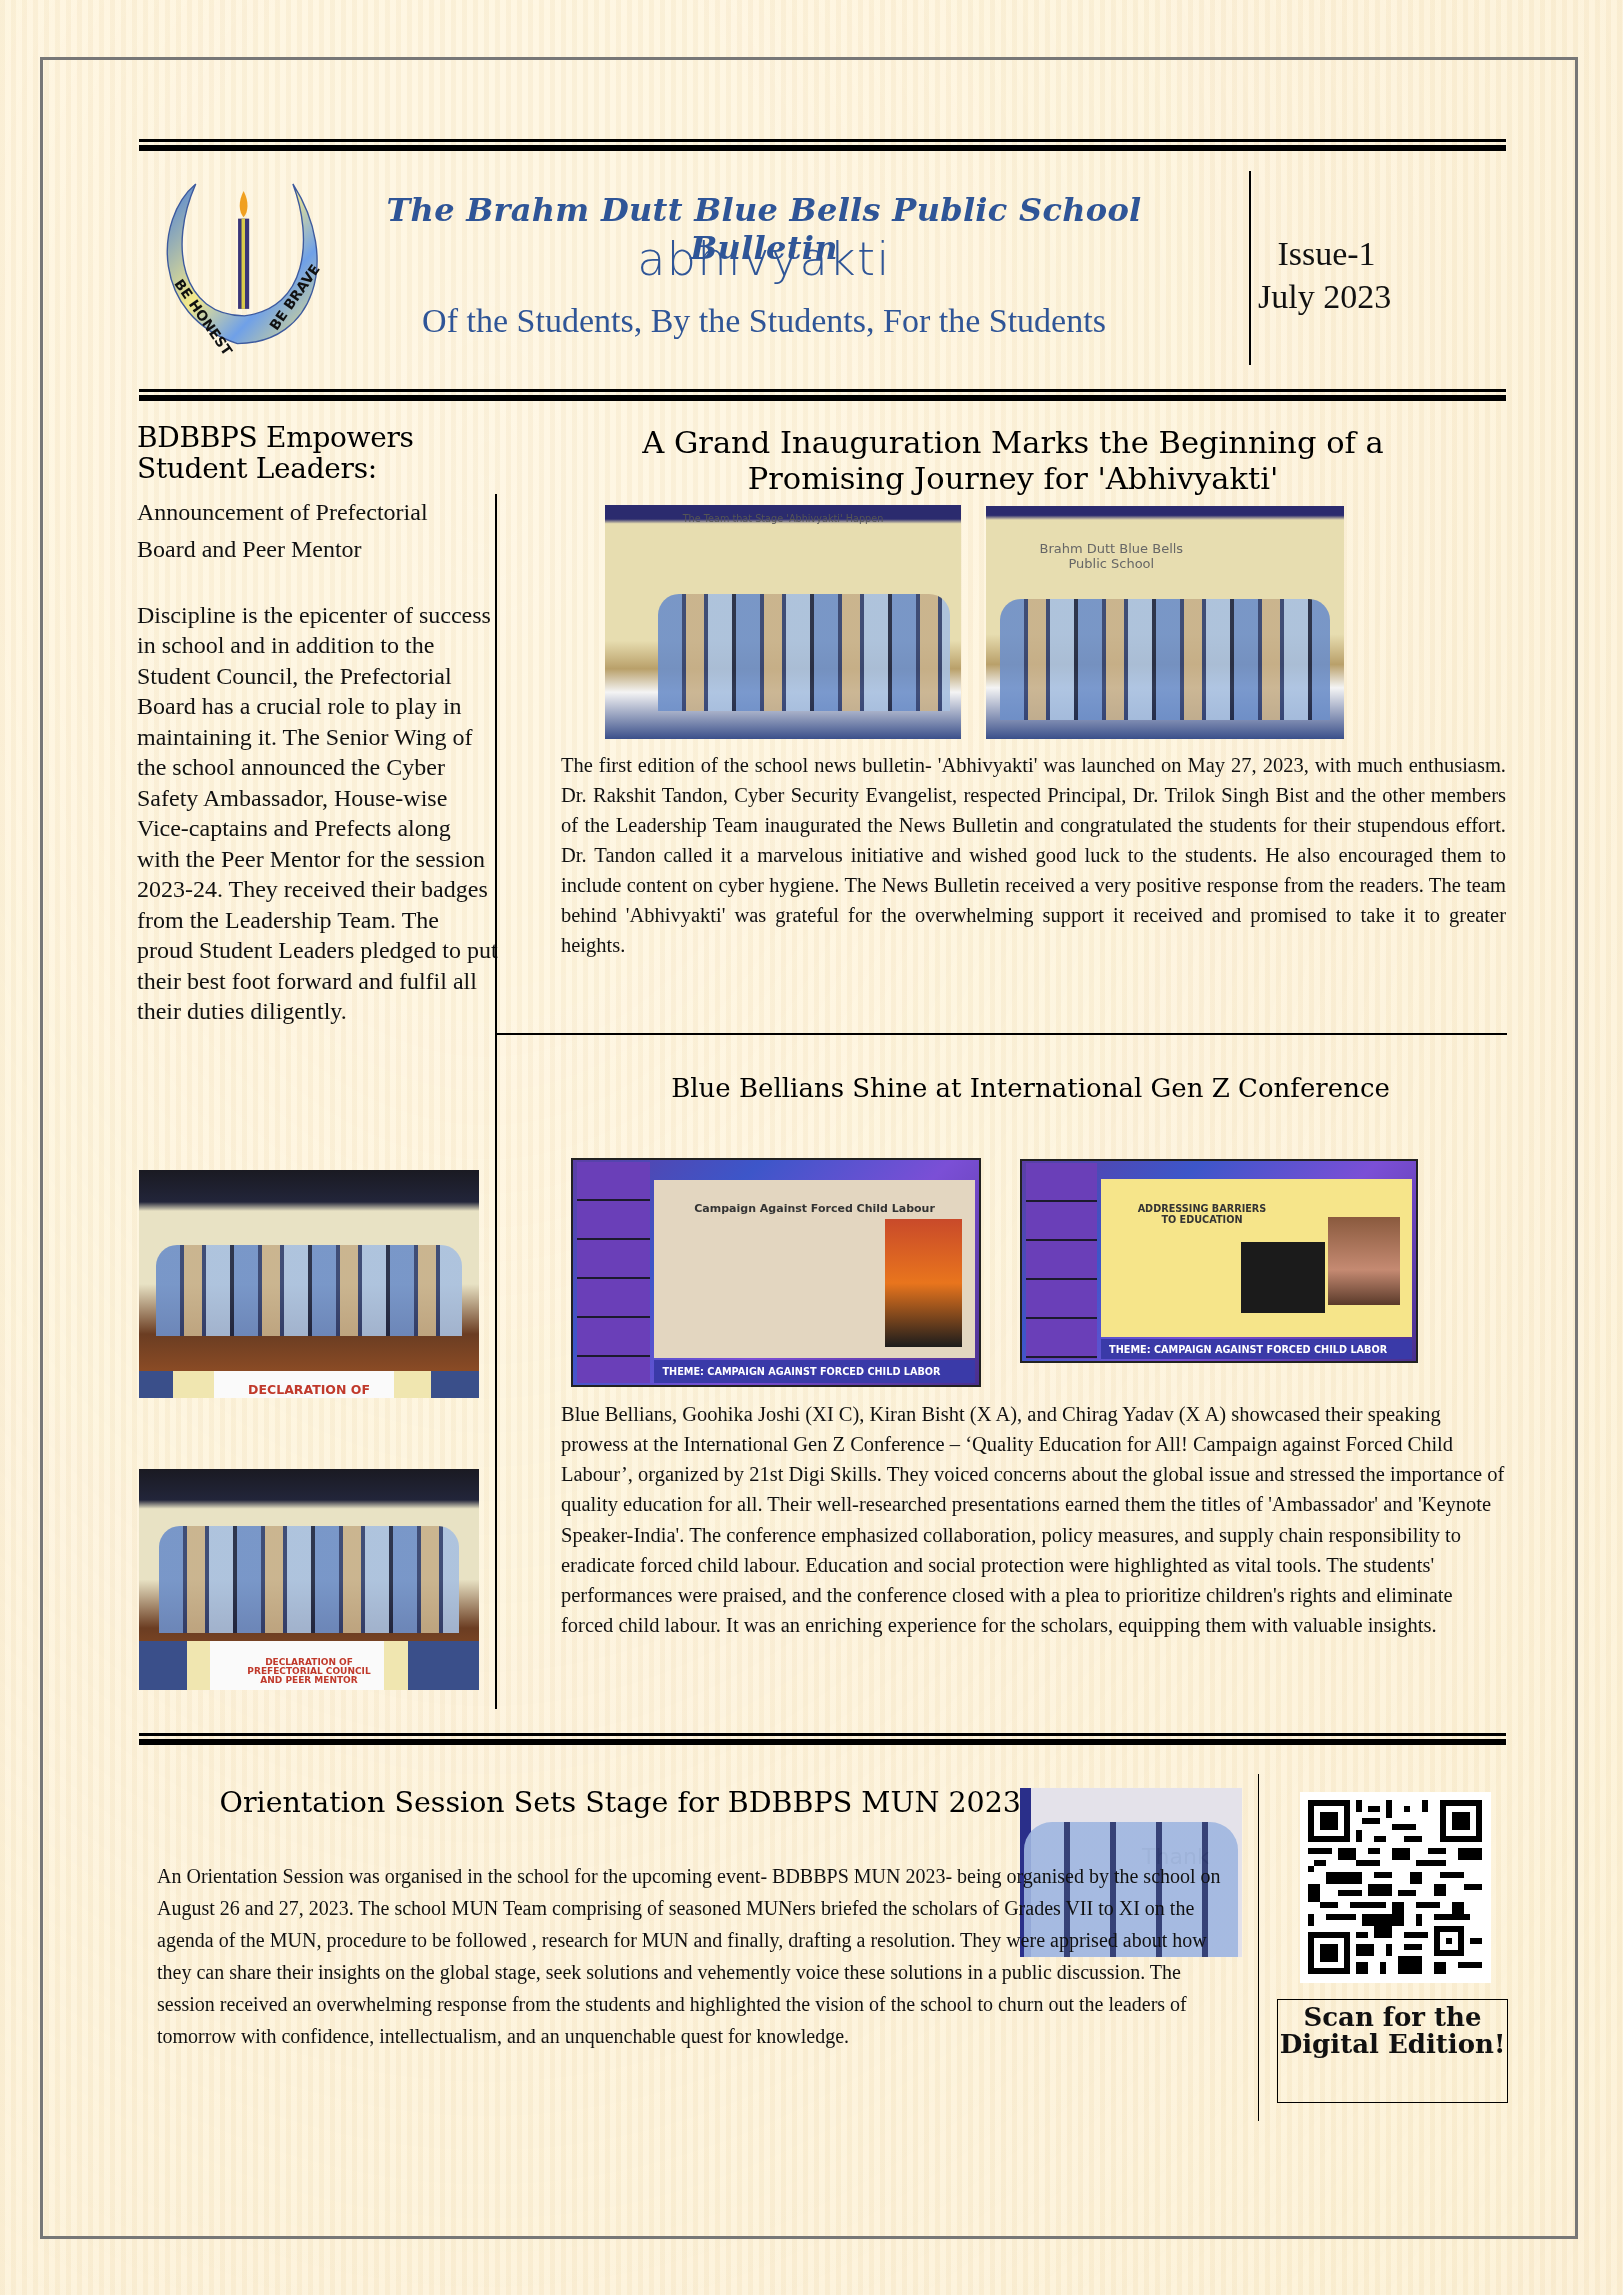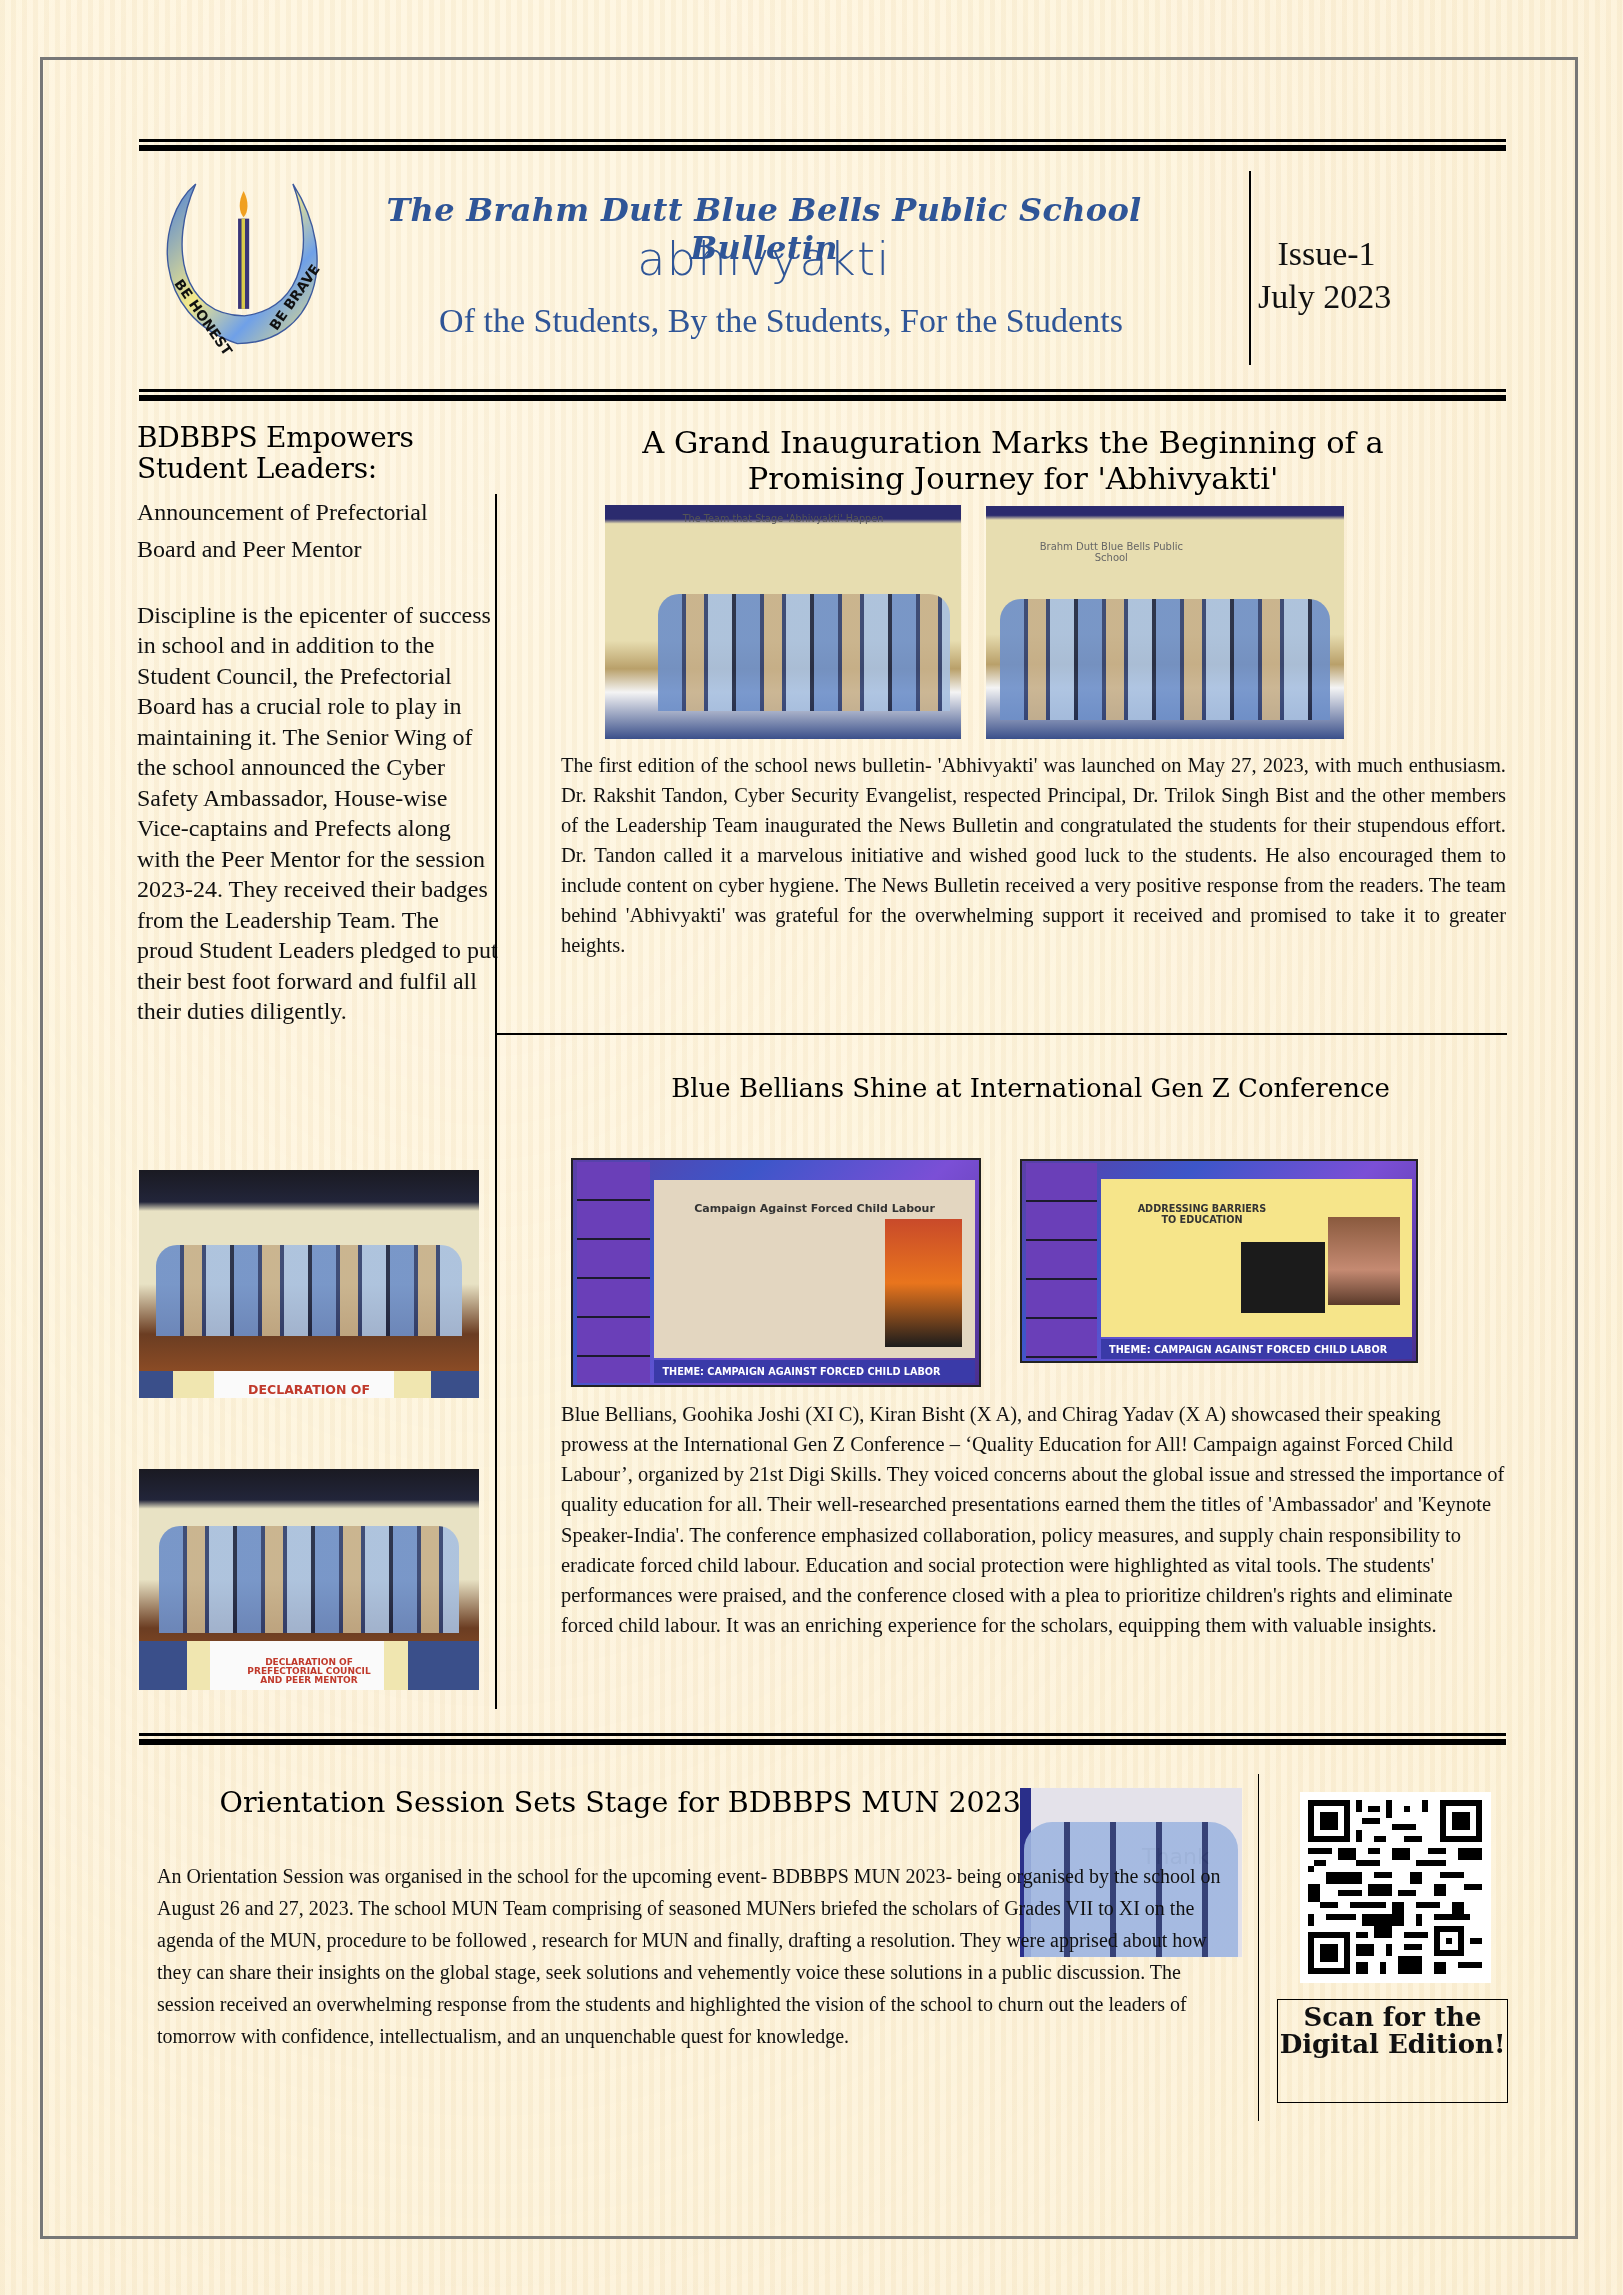--- a/index.html
+++ b/index.html
@@ -19,21 +19,21 @@
   .rule-double .thick { height:6.2px; background:#000; }
   .vline { position:absolute; width:2.1px; background:#000; }
   .hline { position:absolute; height:2.1px; background:#000; }
 
   
   .logo { left:154px; top:177px; width:182px; height:177px; }
   .mast-title { left:351px; top:191px; width:826px; text-align:center; color:#2f5597;
     font-family:"DejaVu Serif", serif; font-weight:bold; font-style:italic; font-size:32px; letter-spacing:0.3px; }
   .mast-name { left:351px; top:236px; width:826px; text-align:center; color:#2f5597;
     font-family:"DejaVu Sans", sans-serif; font-size:46px; font-weight:300; letter-spacing:1.4px; line-height:1; }
-  .mast-tag { left:368px; top:302px; width:826px; text-align:center; color:#2f5597; font-size:34px; }
+  .mast-tag { left:351px; top:302px; width:826px; text-align:center; color:#2f5597; font-size:34px; }
   .issue { left:1258px; top:233px; font-size:34px; line-height:1.25; }
   .issue div:first-child { padding-left:19.4px; }
 
   
   .hl-black { font-family:"DejaVu Serif", serif; font-weight:normal; color:#000; }
   .left-hl { left:137px; top:423px; width:361px; font-size:28px; line-height:1.1; letter-spacing:-0.3px; }
   .left-sub { left:137px; top:494px; width:347px; font-size:24px; line-height:1.55; }
   .left-body { left:137px; top:600px; width:361px; font-size:24px; line-height:1.27; }
   .hl1 { left:562px; top:425px; width:902px; text-align:center; font-size:30.5px; line-height:1.18; }
   .hl2 { left:548px; top:1072px; width:965px; text-align:center; font-size:26px; line-height:1.27; }
@@ -120,21 +120,21 @@
   <div class="banner" style="height:22%; background:linear-gradient(90deg,#3a4f8a 0 14%,#f0e6b0 14% 21%,#fafafa 21% 72%,#f0e6b0 72% 79%,#3a4f8a 79%)"></div>
   <div class="cap" style="bottom:4.2px; font-size:9px; line-height:1.05; padding:0 30%">DECLARATION OF PREFECTORIAL COUNCIL AND PEER MENTOR</div>
 </div>
 
 <div class="abs hl-black hl1">A Grand Inauguration Marks the Beginning of a Promising Journey for 'Abhivyakti'</div>
 <div class="photo stage" style="left:605px; top:505px; width:356px; height:234px; background:linear-gradient(180deg,#2b2b6e 0%,#2b2b6e 6%,#e7ddb0 8%,#e7ddb0 58%,#b9a06a 70%,#f4f4f4 80%,#3a4f8a 100%)">
   <div class="cap" style="top:8.3px; color:#555; font-weight:normal; font-size:9.7px">The Team that Stage 'Abhivyakti' Happen</div>
   <div class="crowd" style="top:38%; height:50%; left:15%; right:3%"></div>
 </div>
 <div class="photo stage" style="left:986px; top:506px; width:358px; height:233px; background:linear-gradient(180deg,#2b2b6e 0%,#2b2b6e 4%,#e7ddb0 6%,#e7ddb0 55%,#b9a06a 68%,#f4f4f4 78%,#3a4f8a 100%)">
-  <div class="cap" style="top:35px; color:#666; font-weight:normal; font-size:10px; padding:0 40% 0 10%">Brahm Dutt Blue Bells Public School</div>
+  <div class="cap" style="top:35px; color:#666; font-weight:normal; font-size:13px; padding:0 40% 0 10%">Brahm Dutt Blue Bells Public School</div>
   <div class="crowd" style="top:40%; height:52%; left:4%; right:4%"></div>
 </div>
 <div class="abs body-1">The first edition of the school news bulletin- 'Abhivyakti' was launched on May 27, 2023, with much enthusiasm. Dr. Rakshit Tandon, Cyber Security Evangelist, respected Principal, Dr. Trilok Singh Bist and the other members of the Leadership Team inaugurated the News Bulletin and congratulated the students for their stupendous effort. Dr. Tandon called it a marvelous initiative and wished good luck to the students. He also encouraged them to include content on cyber hygiene. The News Bulletin received a very positive response from the readers. The team behind 'Abhivyakti' was grateful for the overwhelming support it received and promised to take it to greater heights.</div>
 
 <div class="hline" style="left:495px; top:1033px; width:1012px"></div>
 
 <div class="abs hl-black hl2">Blue Bellians Shine at International Gen Z Conference</div>
 <div class="photo screen" style="left:571px; top:1158px; width:410px; height:229px">
   <div class="thumbs"></div>
   <div class="slide" style="background:#e3d6c0">

